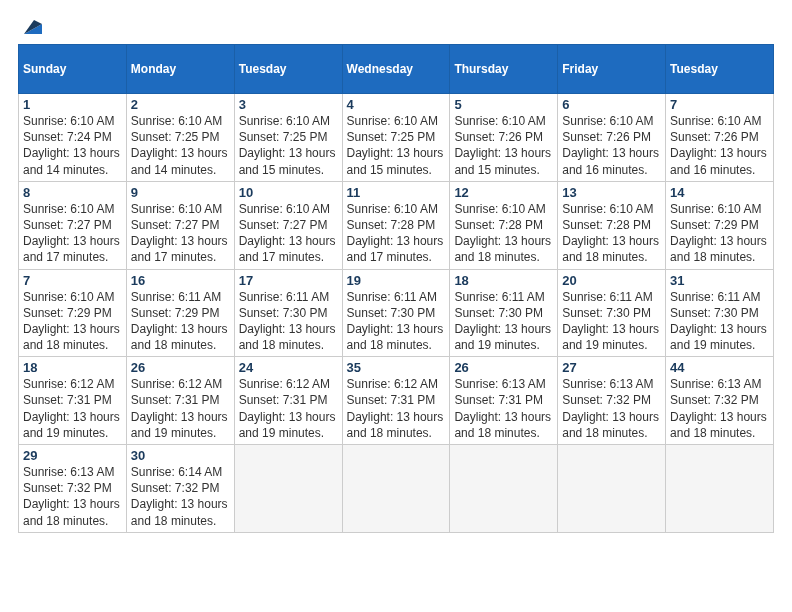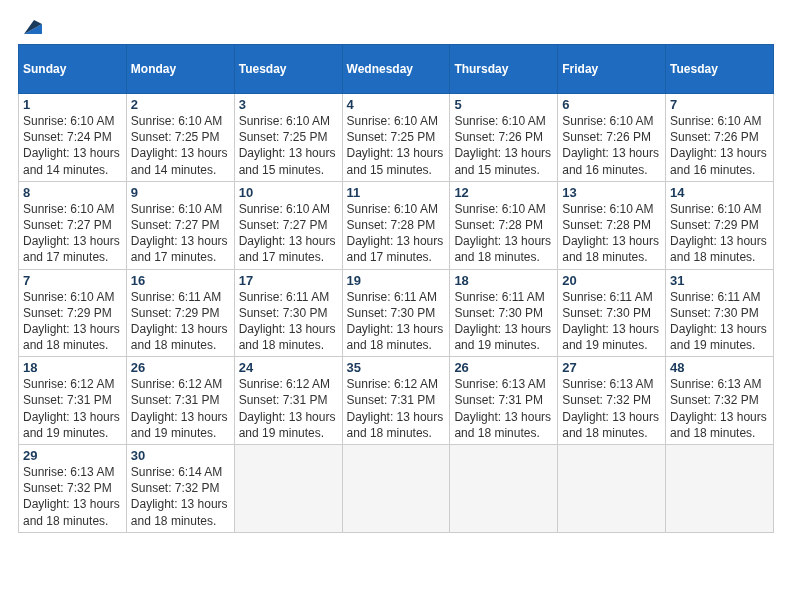--- a/index.html
+++ b/index.html
@@ -231,21 +231,21 @@
       </td>
           <td>
         <span class="day-num">26</span>
         <span class="day-info">Sunrise: 6:13 AM<br>Sunset: 7:31 PM<br>Daylight: 13 hours<br>and 18 minutes.</span>
       </td>
           <td>
         <span class="day-num">27</span>
         <span class="day-info">Sunrise: 6:13 AM<br>Sunset: 7:32 PM<br>Daylight: 13 hours<br>and 18 minutes.</span>
       </td>
           <td>
-        <span class="day-num">48</span>
+        <span class="day-num">44</span>
         <span class="day-info">Sunrise: 6:13 AM<br>Sunset: 7:32 PM<br>Daylight: 13 hours<br>and 18 minutes.</span>
       </td>
         </tr>
         <tr>
           <td>
         <span class="day-num">29</span>
         <span class="day-info">Sunrise: 6:13 AM<br>Sunset: 7:32 PM<br>Daylight: 13 hours<br>and 18 minutes.</span>
       </td>
           <td>
         <span class="day-num">30</span>

